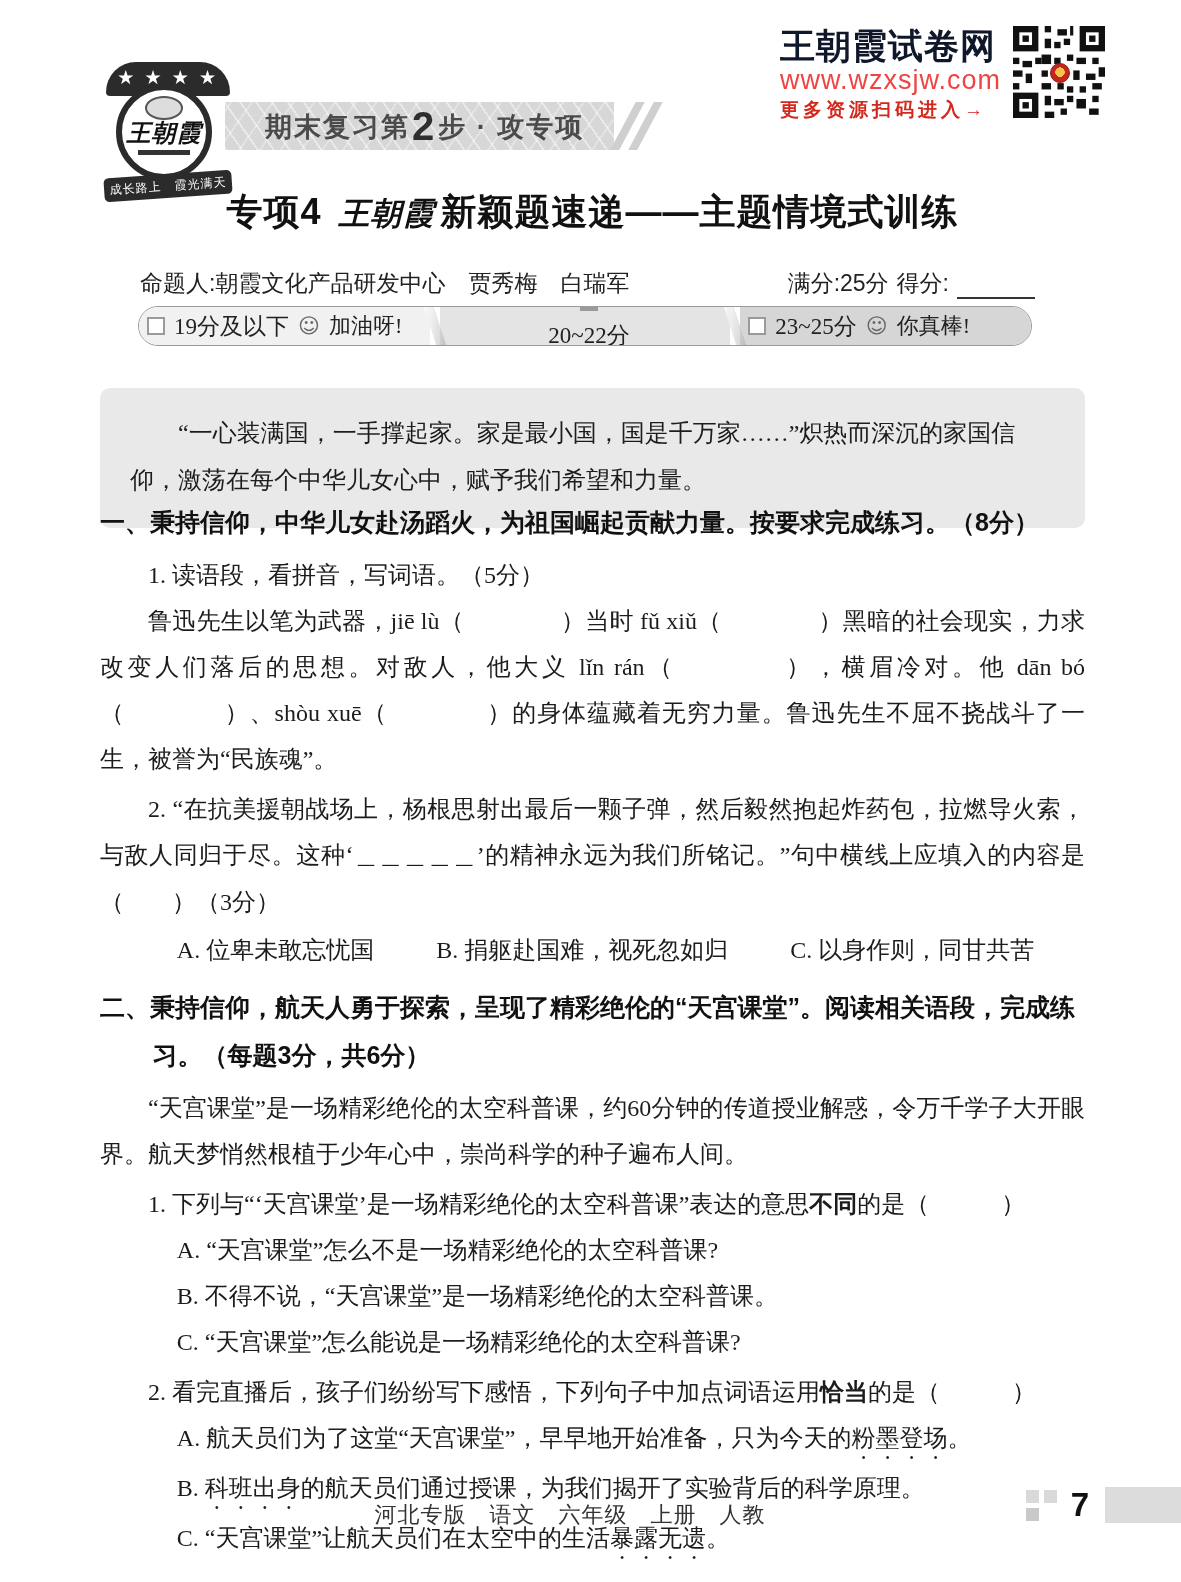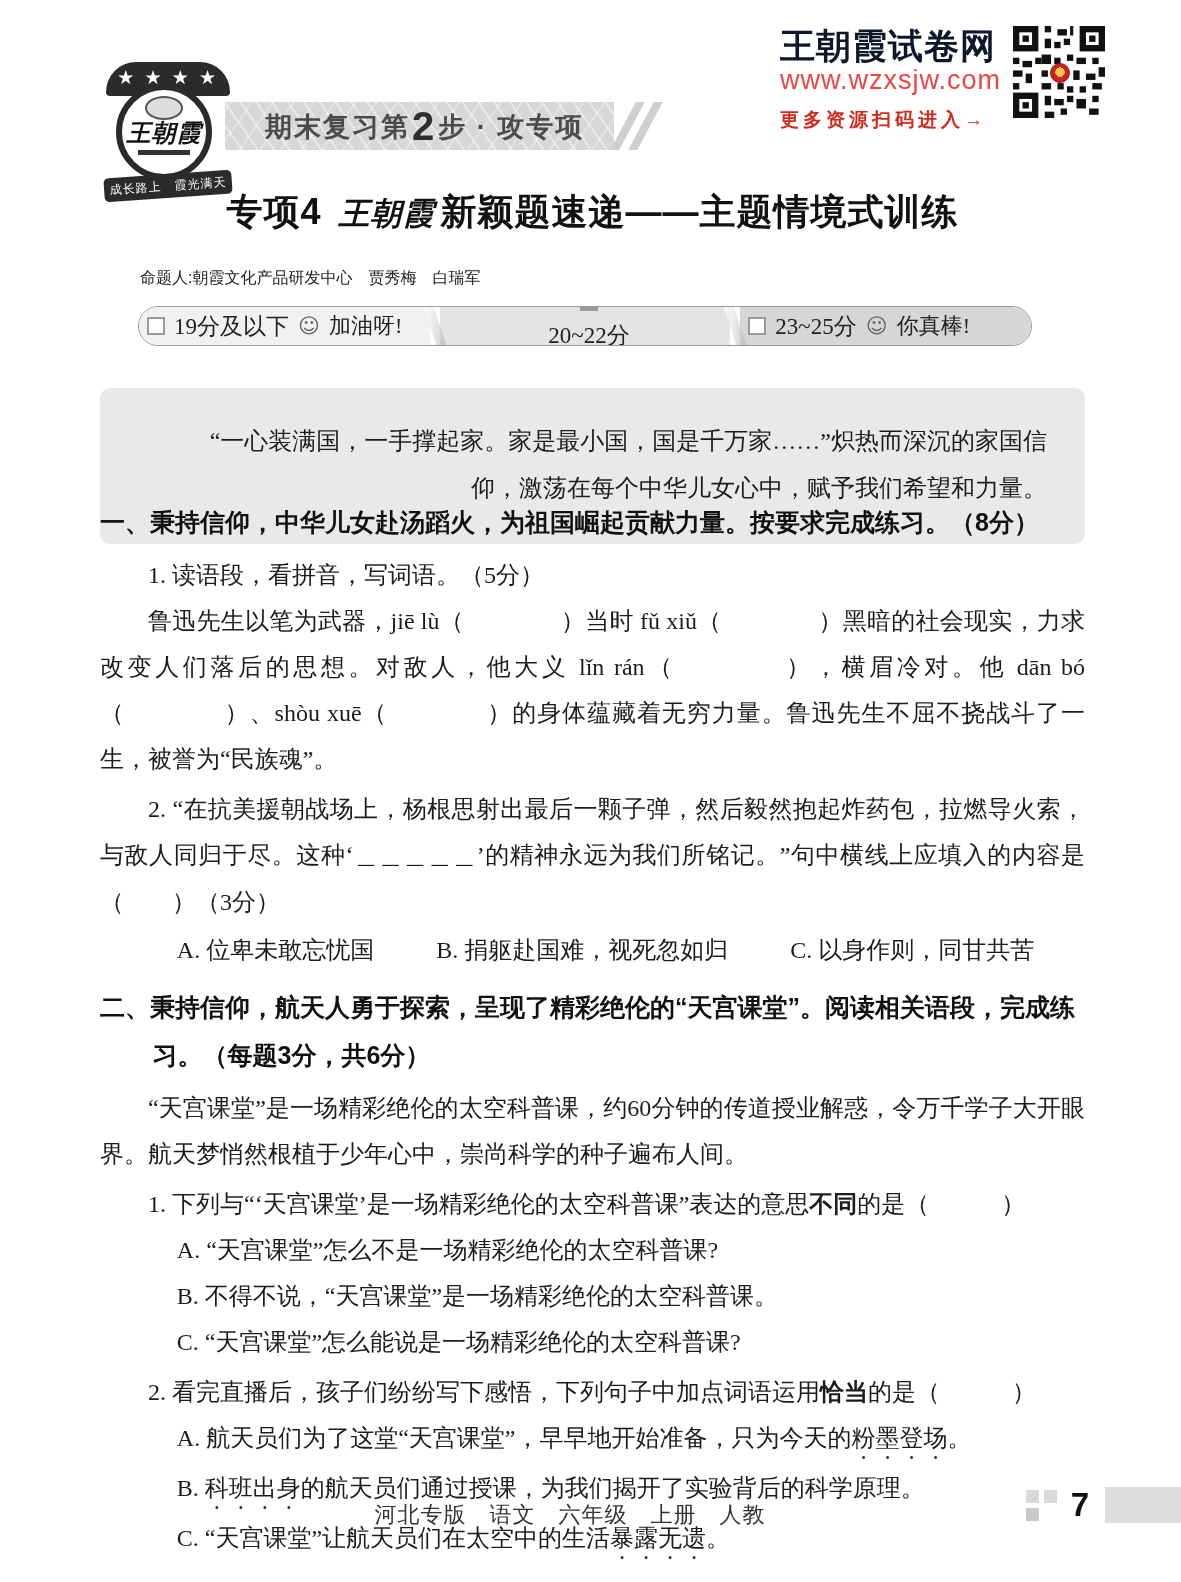--- a/index.html
+++ b/index.html
@@ -8,21 +8,21 @@
     font-family:"Liberation Serif","DejaVu Serif",serif;
     color:#1c1c1c;-webkit-font-smoothing:antialiased;
   }
   .hei{font-family:"Liberation Sans","DejaVu Sans",sans-serif;font-weight:700;}
 
   
   .brand-block{position:absolute;top:26px;right:76px;display:flex;align-items:flex-start;gap:12px;}
   .brand-text{text-align:left;line-height:1.12;}
   .brand-name{font-size:35px;letter-spacing:1px;color:#0f172a;font-weight:800;font-family:Liberation Sans, sans-serif;}
   .brand-url{font-size:27px;color:#ef4444;font-family:"Liberation Sans",sans-serif;font-weight:400;letter-spacing:1px;}
-  .brand-tag{font-size:19px;color:#d3281e;font-weight:700;letter-spacing:4px;font-family:"Liberation Sans",sans-serif;margin-top:14px;}
+  .brand-tag{font-size:19px;color:#d3281e;font-weight:700;letter-spacing:4px;font-family:"Liberation Sans",sans-serif;margin-top:4px;}
   .qr{width:92px;height:92px;position:relative;background:#fff;}
   .qr svg{display:block;}
   .qr-emblem{position:absolute;left:37px;top:37px;width:18px;height:18px;border-radius:50%;
     background:radial-gradient(circle at 50% 45%,#f5c24b 0 35%,#c4251d 36% 100%);border:1px solid #8e1a14;}
 
   
   .logo{position:absolute;left:104px;top:62px;width:128px;height:142px;}
   .logo-stars{position:absolute;left:2px;top:0;width:124px;height:34px;background:#2b2b2b;
     border-radius:60px 60px 8px 8px;color:#fff;text-align:center;font-size:17px;letter-spacing:3px;line-height:32px;}
   .logo-circle{position:absolute;left:12px;top:22px;width:96px;height:96px;border:6px solid #2b2b2b;border-radius:50%;
@@ -45,40 +45,40 @@
   }
   .banner .big2{font-size:40px;color:#2e2e2e;vertical-align:-4px;padding:0 2px;}
   .slash{width:9px;height:48px;background:#cfcfcf;transform:skewX(-28deg);margin-left:9px;}
 
   
   .page-title{position:absolute;left:100px;top:188px;width:985px;text-align:center;font-size:36px;letter-spacing:1px;color:#111;}
   .page-title .script{font-family:"DejaVu Serif",serif;font-style:italic;font-weight:700;font-size:31px;padding:0 6px;}
 
   
   .meta-row{position:absolute;left:140px;top:268px;width:895px;display:flex;justify-content:space-between;align-items:flex-end;
-    font-size:16px;font-family:"Liberation Sans",sans-serif;color:#222;}
+    font-size:23px;font-family:"Liberation Sans",sans-serif;color:#222;}
   .meta-right{display:flex;align-items:flex-end;gap:8px;}
   .write-line{display:inline-block;width:78px;border-bottom:2px solid #333;height:20px;}
 
   
   .score-pill{position:absolute;left:138px;top:306px;width:892px;height:38px;border:1px solid #9a9a9a;border-radius:20px;
     overflow:hidden;display:flex;}
   .seg{flex:1;display:flex;align-items:center;gap:9px;padding-left:8px;font-size:23px;color:#222;}
   .seg1{background:#f1f1f1;}
   .seg2{background:#e4e4e4;flex-direction:column;}
   .seg3{background:#d6d6d6;}
   .sep{width:10px;background:linear-gradient(115deg,rgba(255,255,255,.9),rgba(160,160,160,.5));transform:skewX(18deg);}
   .cbx{width:18px;height:18px;border:2px solid #9a9a9a;background:#fff;display:inline-block;box-sizing:border-box;}
   .face{font-family:"DejaVu Sans",sans-serif;font-size:21px;color:#666;line-height:1;}
   .seg .cmt{font-size:22px;}
 
   
   .quote-box{position:absolute;left:100px;top:388px;width:985px;box-sizing:border-box;background:#e9e9e9;border-radius:10px;
     padding:18px 26px 20px;font-size:24px;line-height:1.95;}
-  .quote-box p{margin:12px;text-indent:2em;text-align:right;}
+  .quote-box p{margin:4px;text-indent:2em;}
 
   
   .content{position:absolute;left:100px;top:498px;width:985px;font-size:24px;line-height:1.92;}
   .sec-head{font-family:"Liberation Sans",sans-serif;font-weight:700;font-size:25px;color:#111;
     padding-left:2.1em;text-indent:-2.1em;margin:0 0 6px;}
   .stem{margin:0;text-indent:2em;}
   .passage{margin:0;text-indent:2em;text-align:justify;}
   .opt-row{display:flex;padding-left:3.2em;gap:62px;margin:2px 0 10px;}
   .opt-line{padding-left:3.2em;margin:0;}
   .bold-hei{font-family:"Liberation Sans",sans-serif;font-weight:700;}
@@ -179,20 +179,25 @@
   <div class="slash"></div>
 </div>
 
 <div class="page-title hei">
   <span>专项4</span>
   <span class="script">王朝霞</span><span>新颖题速递——主题情境式训练</span>
 </div>
 
 <div class="meta-row">
   <span>命题人:朝霞文化产品研发中心　贾秀梅　白瑞军</span>
+  <span class="meta-right">
+    <span>满分:25分</span>
+    <span>得分:</span>
+    <span class="write-line"></span>
+  </span>
 </div>
 
 <div class="score-pill">
   <div class="seg seg1">
     <span class="cbx"></span>
     <span>19分及以下</span>
     <span class="face">☺</span>
     <span class="cmt">加油呀!</span>
   </div>
   <div class="sep"></div>

